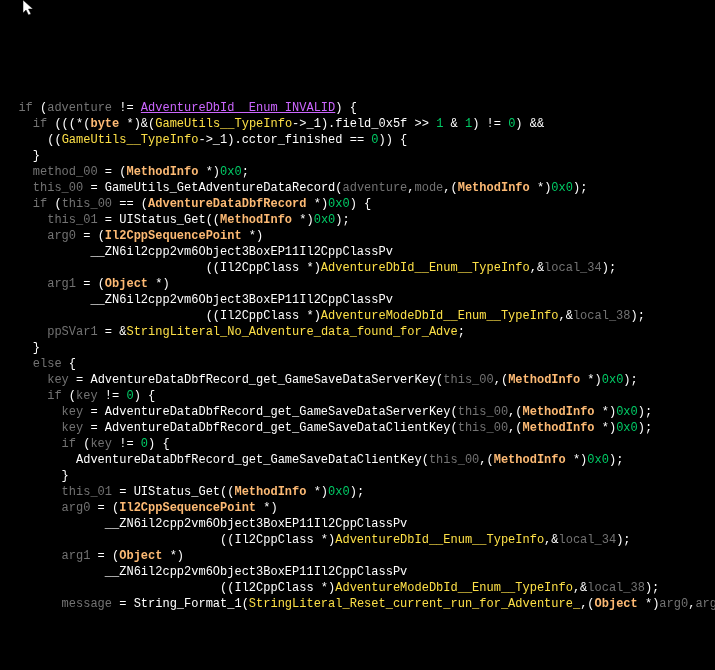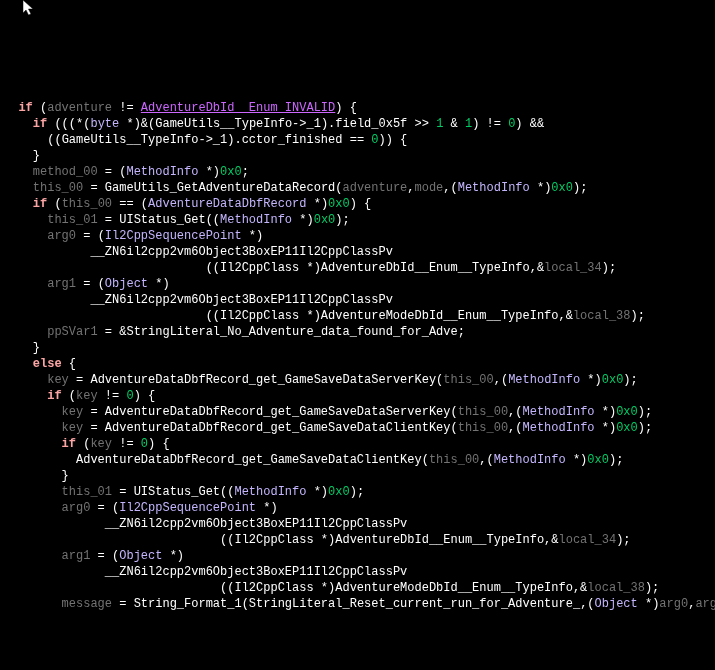--- a/index.html
+++ b/index.html
@@ -9,26 +9,26 @@
     font-size: 12px;
     line-height: 16px;
     color: #ccc;
     padding: 4px;
     white-space: pre;
     overflow: hidden;
     width: 715px;
     height: 670px;
   }
   .line { display: block; }
-  .kw   { color: #fca5a5; font-weight: bold; }   
+  .kw   { color: #737373; }   
   .id   { color: #737373; }   
-  .ty   { color: #c4b5fd; }   
+  .ty   { color: #fdba74; font-weight: bold; }   
   .fn   { color: #ffffff; }   
   .en   { color: #cc66ff; text-decoration: underline; }   
-  .gl   { color: #ffffff; }   
+  .gl   { color: #fde047; }   
   .nm   { color: #00cc66; }
   .cursor-img {
     position: absolute;
     top: 0;
     left: 22px;
     width: 14px;
     height: 18px;
   }
 </style>
 </head>

